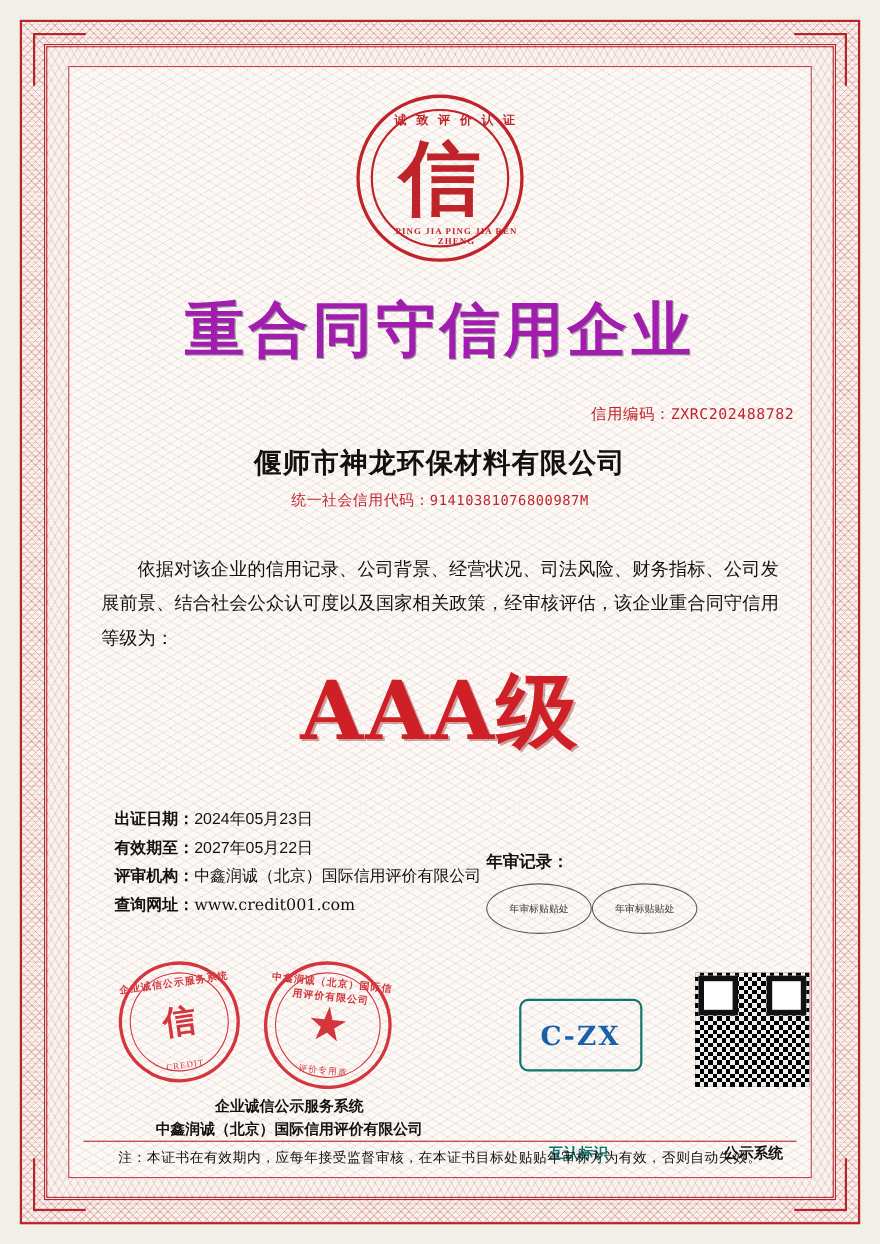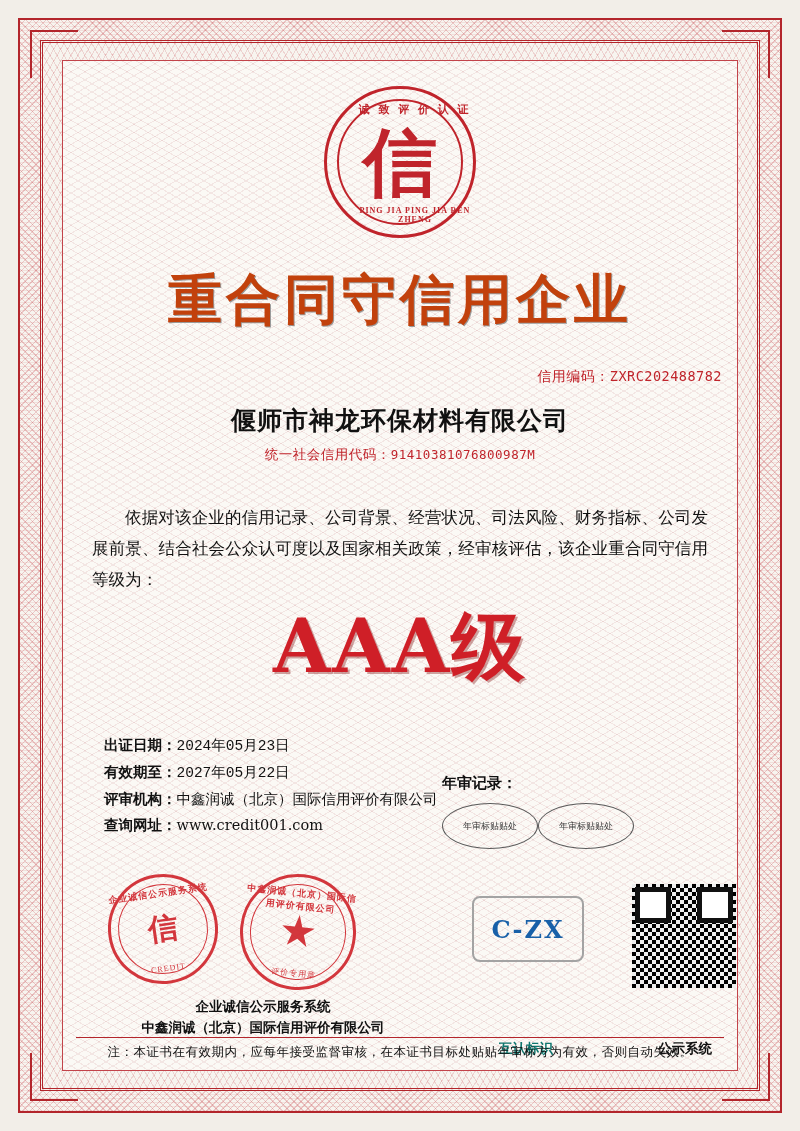--- a/index.html
+++ b/index.html
@@ -107,21 +107,21 @@
 
   
   .title-cn {
     position: absolute;
     left: 0; right: 0; top: 196px;
     text-align: center;
     font-family: Liberation Sans, sans-serif;
     font-weight: bold;
     font-size: 54px;
     letter-spacing: 4px;
-    color: #c2410c;
+    color: #a21caf;
     text-shadow: 1px 1px 0 #9a9a9a;
   }
   .title-en {
     position: absolute;
     left: 0; right: 0; top: 268px;
     text-align: center;
     font-family: "Liberation Sans", sans-serif;
     font-size: 15.5px;
     letter-spacing: 0.4px;
     color: #2b2b2b;
@@ -186,21 +186,21 @@
   .details {
     position: absolute;
     left: 34px; top: 664px;
     font-size: 14.5px;
     line-height: 26px;
     color: #111;
     font-family: "DejaVu Serif", serif;
   }
   .details .row { white-space: nowrap; }
   .details .label { font-weight: bold; }
-  .details .mono { font-family: Liberation Mono, monospace; margin-top: 34px; }
+  .details .mono { font-family: Liberation Sans, sans-serif; margin-top: 34px; }
 
   .annual {
     position: absolute;
     left: 372px; top: 706px;
   }
   .annual .hd {
     font-size: 15px;
     font-weight: bold;
     color: #111;
     font-family: "DejaVu Serif", serif;
@@ -285,23 +285,23 @@
     text-align: center;
     font-family: "DejaVu Serif", serif;
     font-size: 13.5px;
     font-weight: bold;
     line-height: 21px;
     color: #111;
   }
 
   .logo-box {
     position: absolute;
-    left: 392px; top: 28px;
+    left: 392px; top: 40px;
     width: 108px; height: 62px;
-    border: 2px solid #a3a3a3;
+    border: 2px solid #0f766e;
     border-radius: 8px;
     display: flex;
     align-items: center;
     justify-content: center;
     color: #1860a8;
     font-weight: bold;
     font-size: 24px;
     letter-spacing: 2px;
     font-family: "DejaVu Serif", serif;
   }

